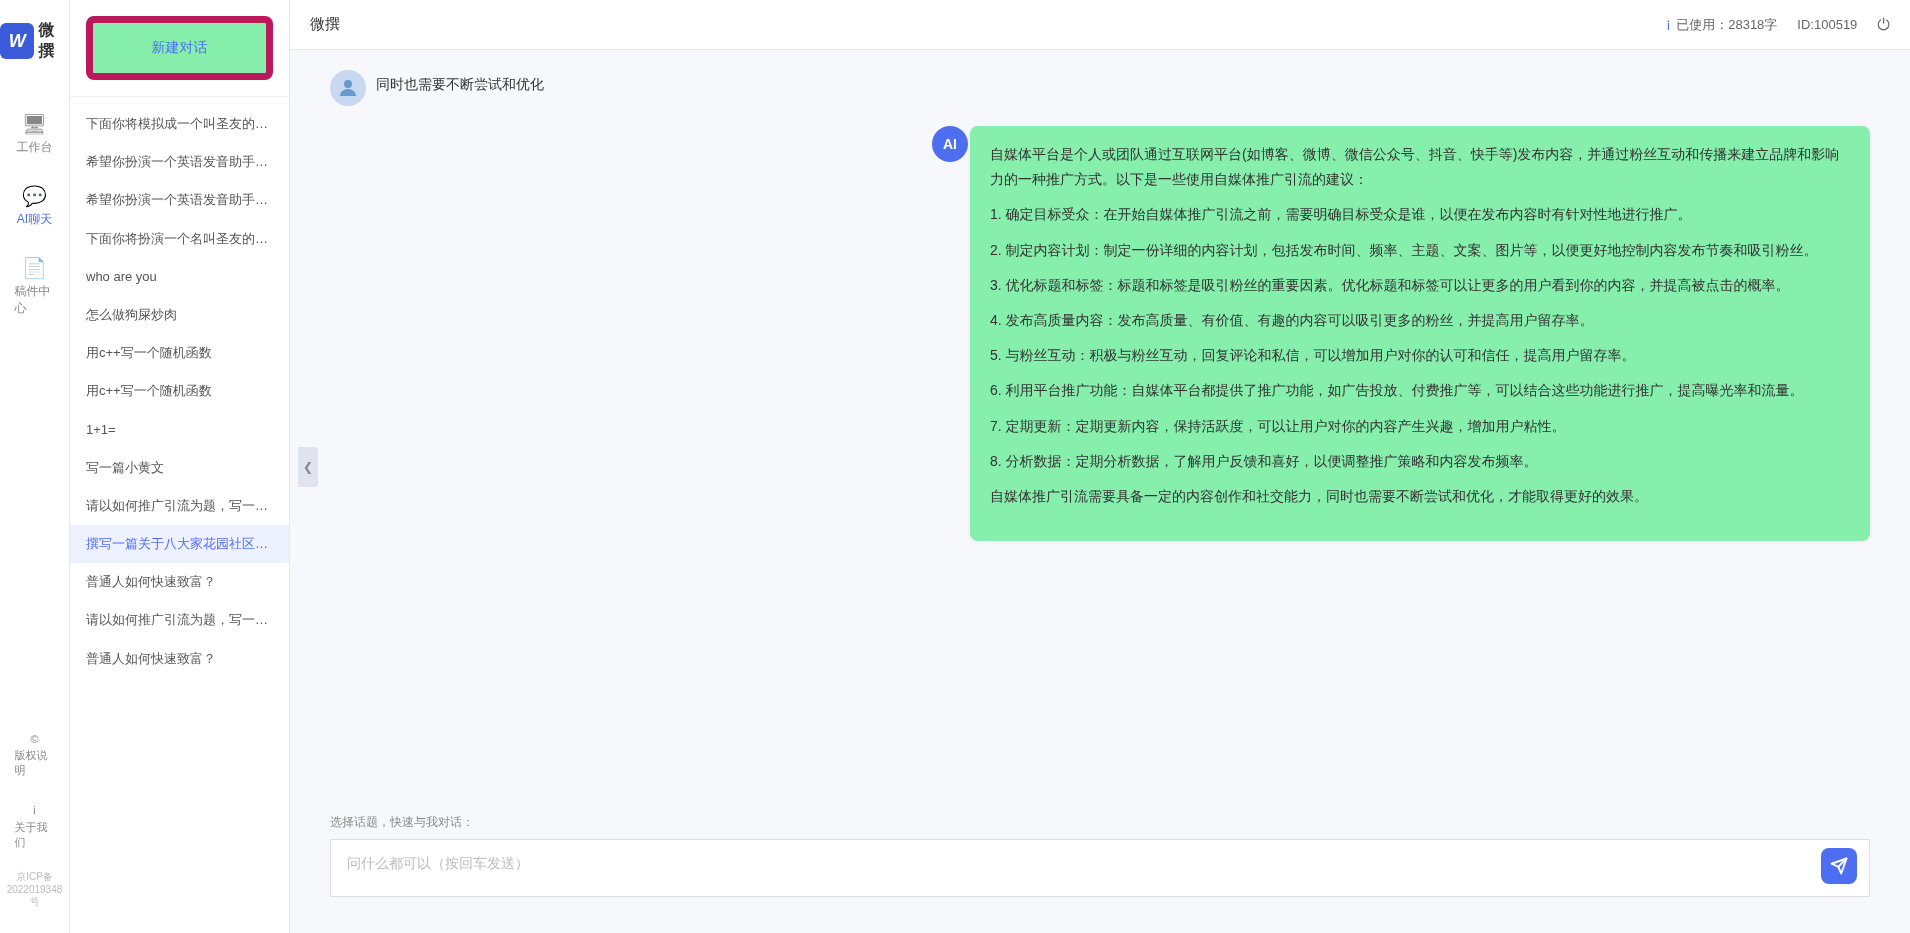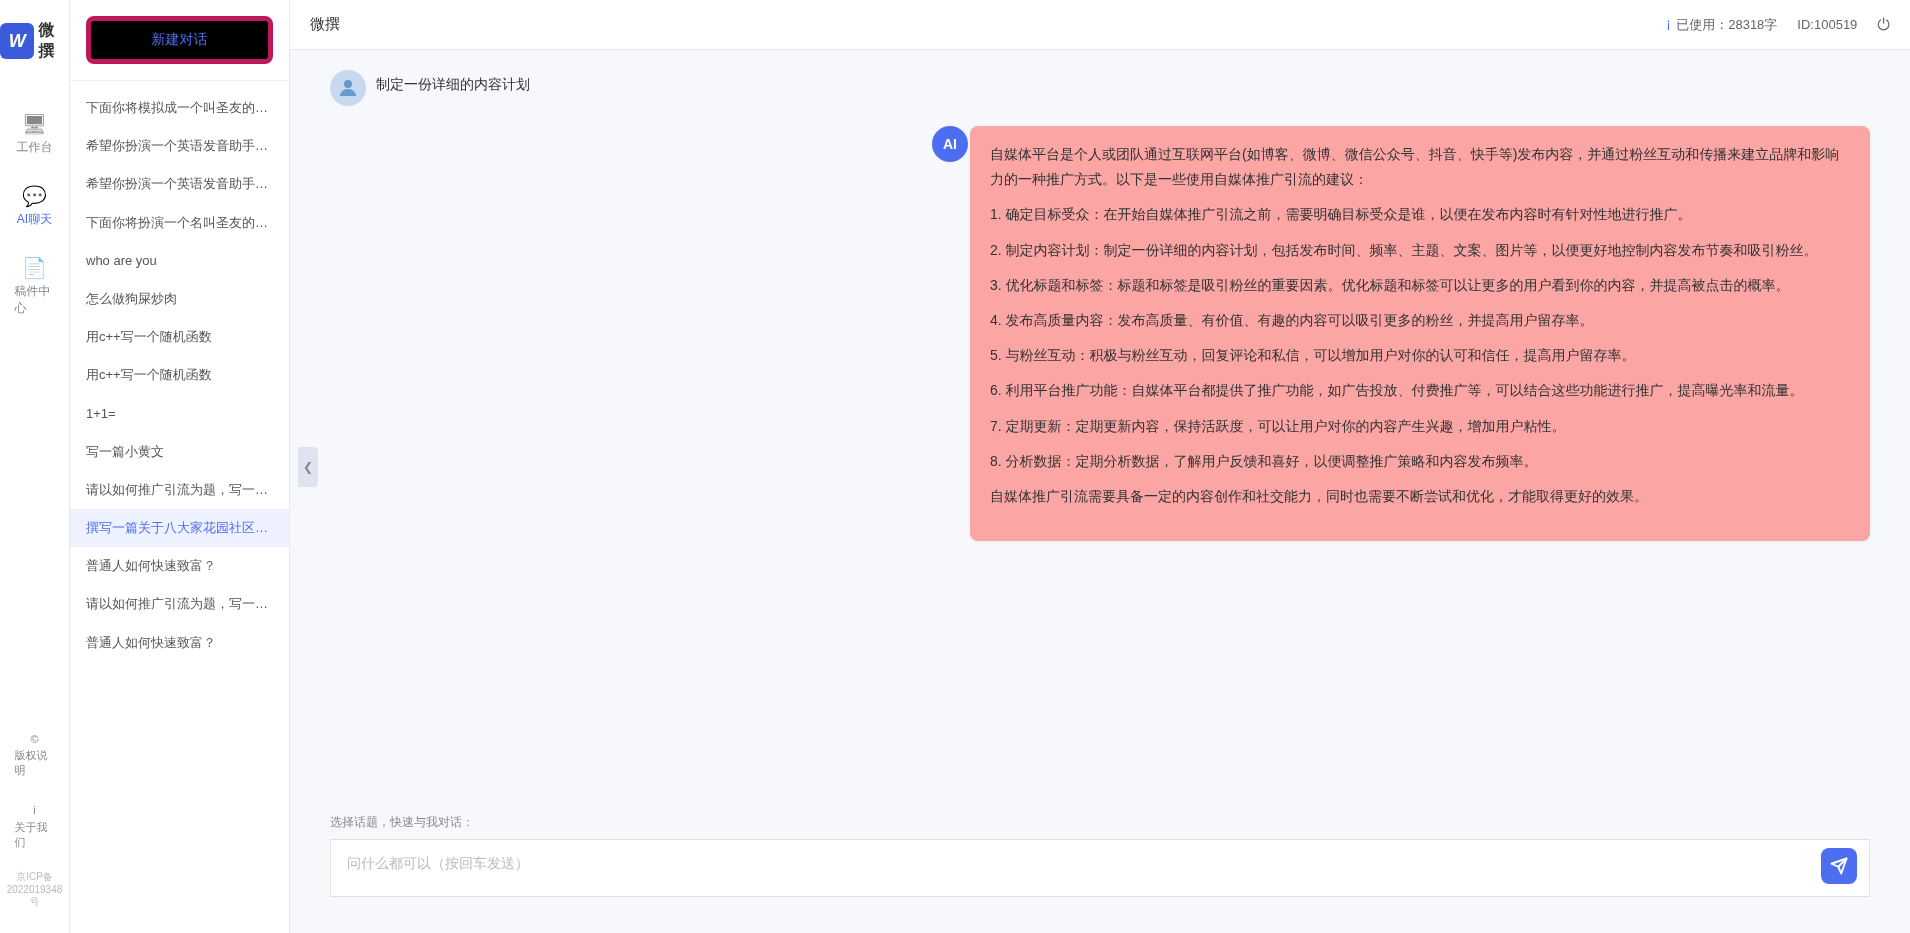--- a/index.html
+++ b/index.html
@@ -49,21 +49,21 @@
       display: flex;
       flex-direction: column;
       flex-shrink: 0;
       overflow-y: auto;
     }
     .sidebar-header {
       padding: 16px;
       border-bottom: 1px solid #f0f0f0;
     }
     .new-chat-btn {
-      width: 100%; padding: 10px; background: #000000; border: 5px solid #be185d;
+      width: 100%; padding: 16px; background: #86efac; border: 7px solid #be185d;
       border-radius: 8px; cursor: pointer; color: #4e6ef2; font-size: 14px;
       text-align: center;
     }
     .sidebar-list { flex: 1; overflow-y: auto; padding: 8px 0; }
     .sidebar-item {
       padding: 10px 16px; cursor: pointer; color: #555; font-size: 13px;
       line-height: 1.4; white-space: nowrap; overflow: hidden; text-overflow: ellipsis;
       border-radius: 0;
     }
     .sidebar-item.active { background: #eef1ff; color: #4e6ef2; }
@@ -103,21 +103,21 @@
     .user-bubble {
       background: transparent; color: #333; font-size: 14px; padding-top: 6px;
     }
     .message-ai { display: flex; align-items: flex-start; gap: 2px; justify-content: flex-end; }
     .message-ai .avatar-ai {
       width: 36px; height: 36px; border-radius: 50%; flex-shrink: 0;
       background: #4e6ef2; display: flex; align-items: center; justify-content: center;
       color: #fff; font-size: 14px; font-weight: bold;
     }
     .ai-bubble {
-      background: #fca5a5; border-radius: 8px; padding: 16px 20px;
+      background: #86efac; border-radius: 8px; padding: 16px 20px;
       color: #333; font-size: 14px; line-height: 1.8; flex: 1;
       box-shadow: 0 1px 4px rgba(0,0,0,0.06);
       max-width: 900px;
     }
     .ai-bubble p { margin-bottom: 10px; }
     .ai-bubble p:last-child { margin-bottom: 16px; }
 
     
     .collapse-btn {
       position: absolute; left: 228px; top: 50%; transform: translateY(-50%);
@@ -229,21 +229,21 @@
 
     <div class="chat-area" id="chat-area">
 
       <div class="message-user">
         <div class="avatar">
           <svg width="24" height="24" viewBox="0 0 24 24" fill="#6699cc">
               <circle cx="12" cy="8" r="4"></circle>
               <path d="M4 20c0-4 3.6-7 8-7s8 3 8 7"></path>
             </svg>
         </div>
-        <div class="user-bubble">制定一份详细的内容计划</div>
+        <div class="user-bubble">同时也需要不断尝试和优化</div>
       </div>
 
       <div class="message-ai">
         <div class="avatar-ai">
           <span>AI</span>
         </div>
         <div class="ai-bubble" id="ai-bubble">
         <p>自媒体平台是个人或团队通过互联网平台(如博客、微博、微信公众号、抖音、快手等)发布内容，并通过粉丝互动和传播来建立品牌和影响力的一种推广方式。以下是一些使用自媒体推广引流的建议：</p>
             <p>1. 确定目标受众：在开始自媒体推广引流之前，需要明确目标受众是谁，以便在发布内容时有针对性地进行推广。</p>
             <p>2. 制定内容计划：制定一份详细的内容计划，包括发布时间、频率、主题、文案、图片等，以便更好地控制内容发布节奏和吸引粉丝。</p>

